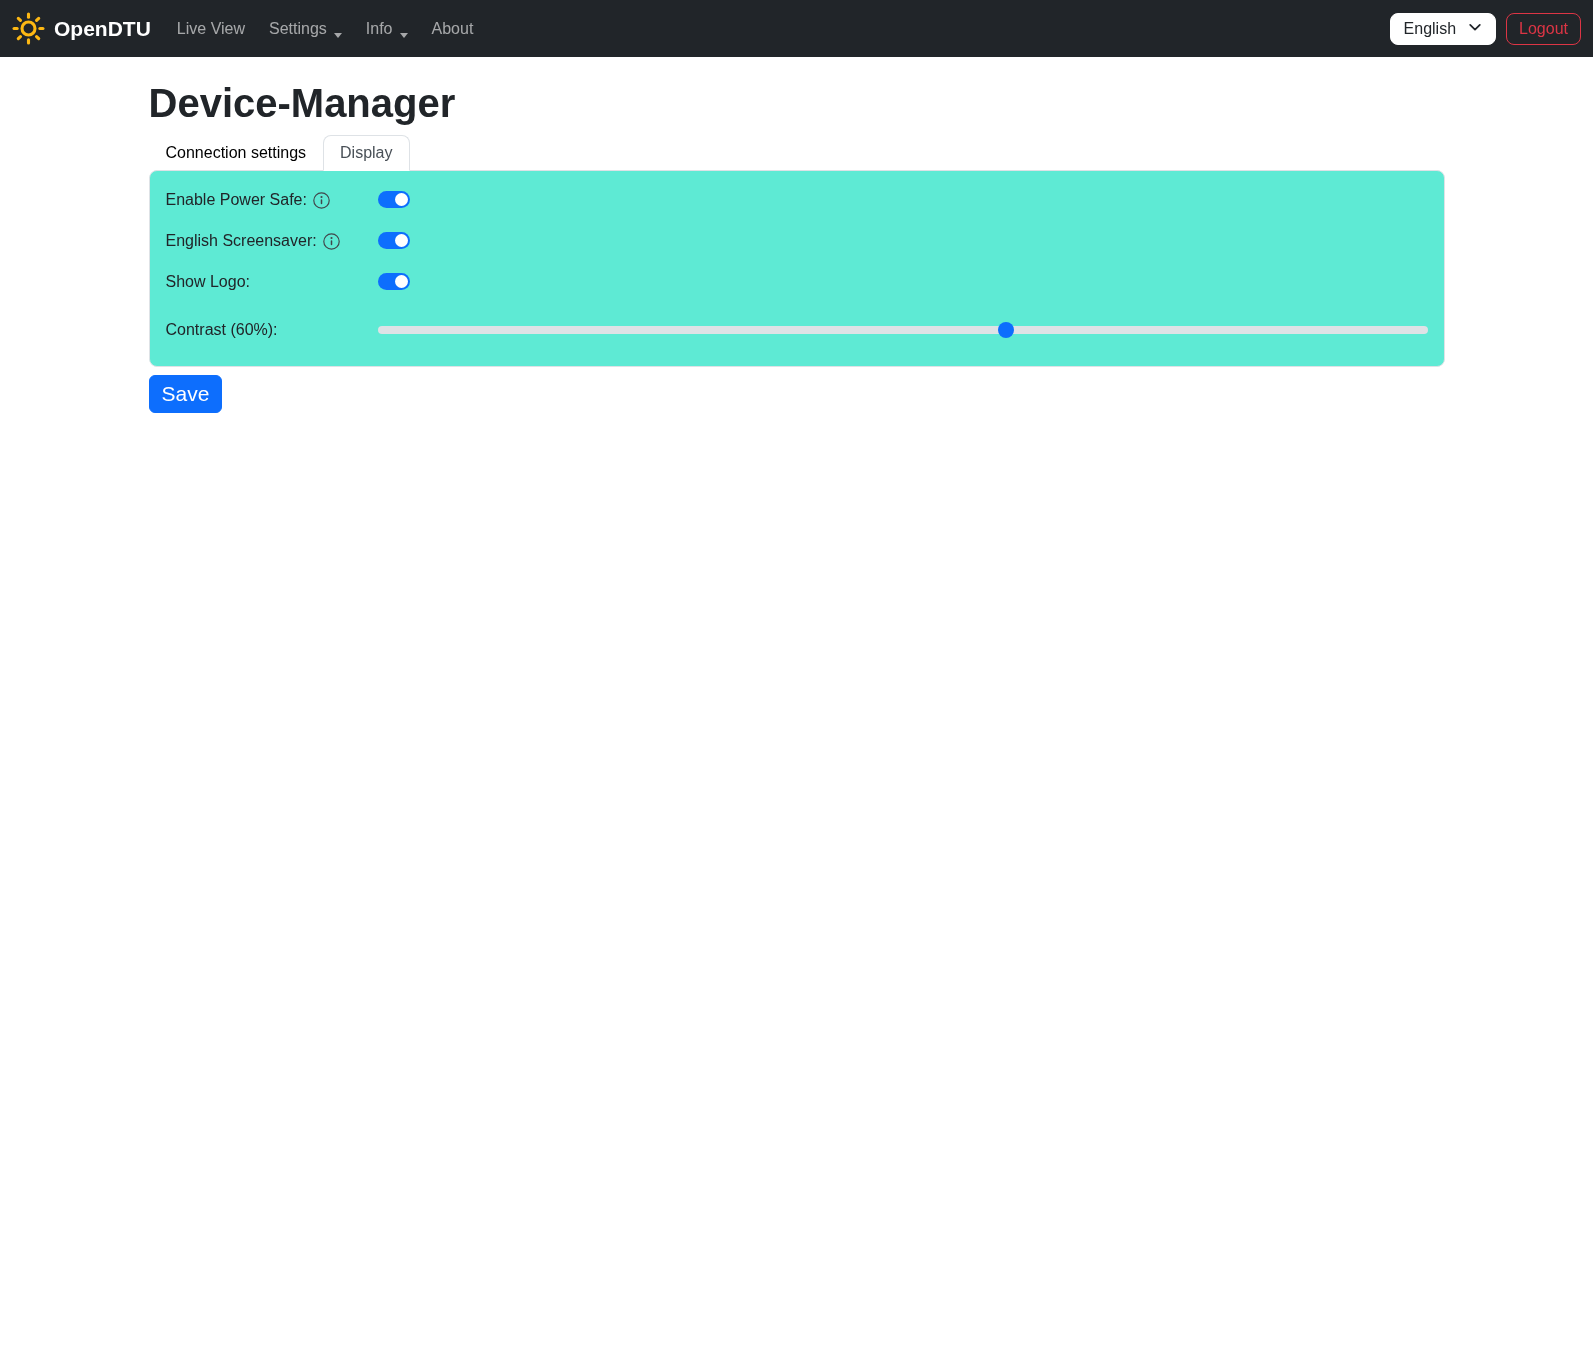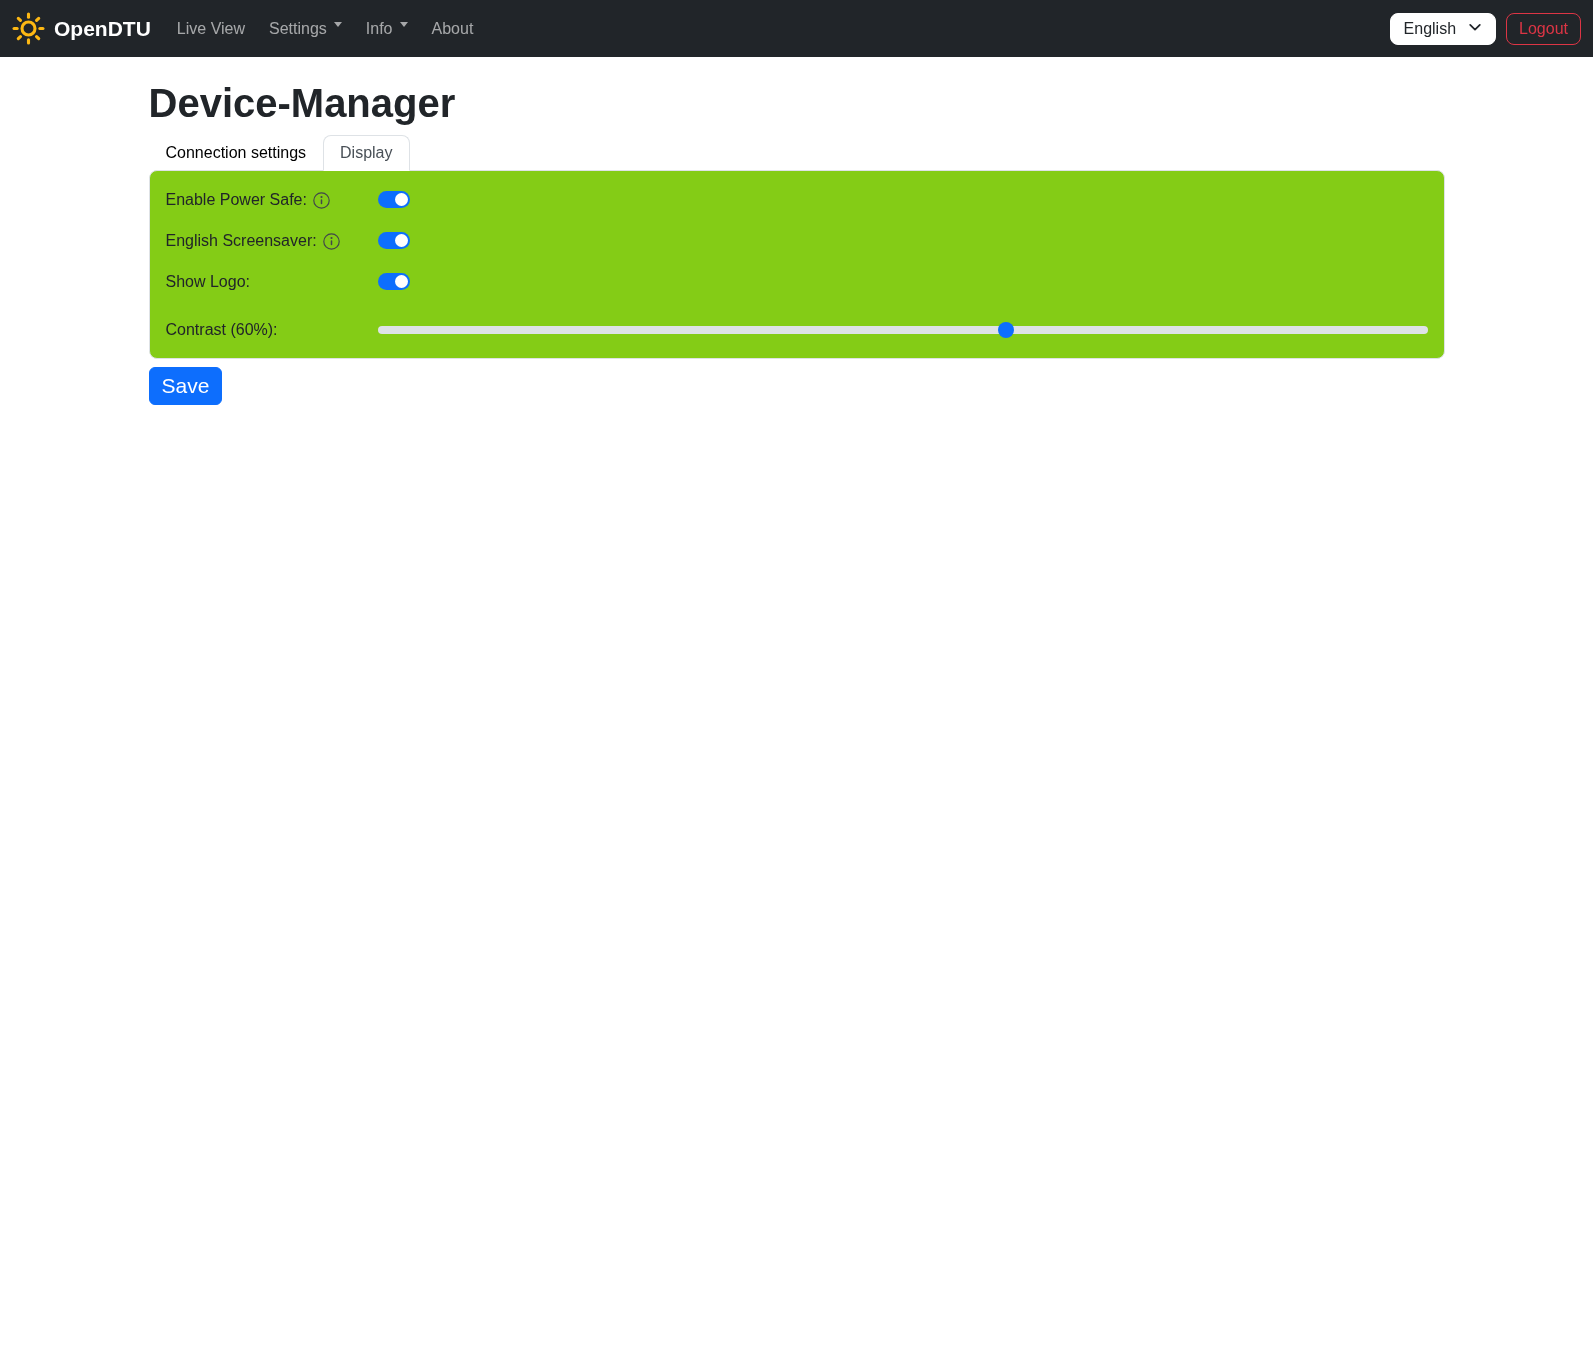--- a/index.html
+++ b/index.html
@@ -33,21 +33,21 @@
     text-decoration: none;
     margin-right: 14px;
     cursor: pointer;
   }
   .nav-link {
     color: rgba(255,255,255,0.6);
     text-decoration: none;
     padding: 8px;
     margin: 0 4px;
     display: inline-flex;
-    align-items: flex-start;
+    align-items: flex-end;
     gap: 7px;
     cursor: pointer;
     white-space: nowrap;
   }
   .caret {
     display: inline-block;
     width: 0; height: 0;
     border-left: 4.5px solid transparent;
     border-right: 4.5px solid transparent;
     border-top: 5px solid;
@@ -110,24 +110,24 @@
   .tab-link.active {
     background: #fff;
     color: #495057;
     border-color: #dee2e6 #dee2e6 #fff #dee2e6;
   }
 
   
   .card {
     position: relative;
     z-index: 1;
-    background: #84cc16;
+    background: #5eead4;
     border: 1px solid #dee2e6;
     border-radius: 8px;
-    padding: 16px 16px 8px 16px;
+    padding: 16px 16px 16px 16px;
   }
   .form-row {
     display: flex;
     align-items: center;
     min-height: 25px;
     margin-bottom: 16px;
   }
   .form-row.slider-row { min-height: 40px; margin-bottom: 0; }
   .label-col {
     flex: none;

